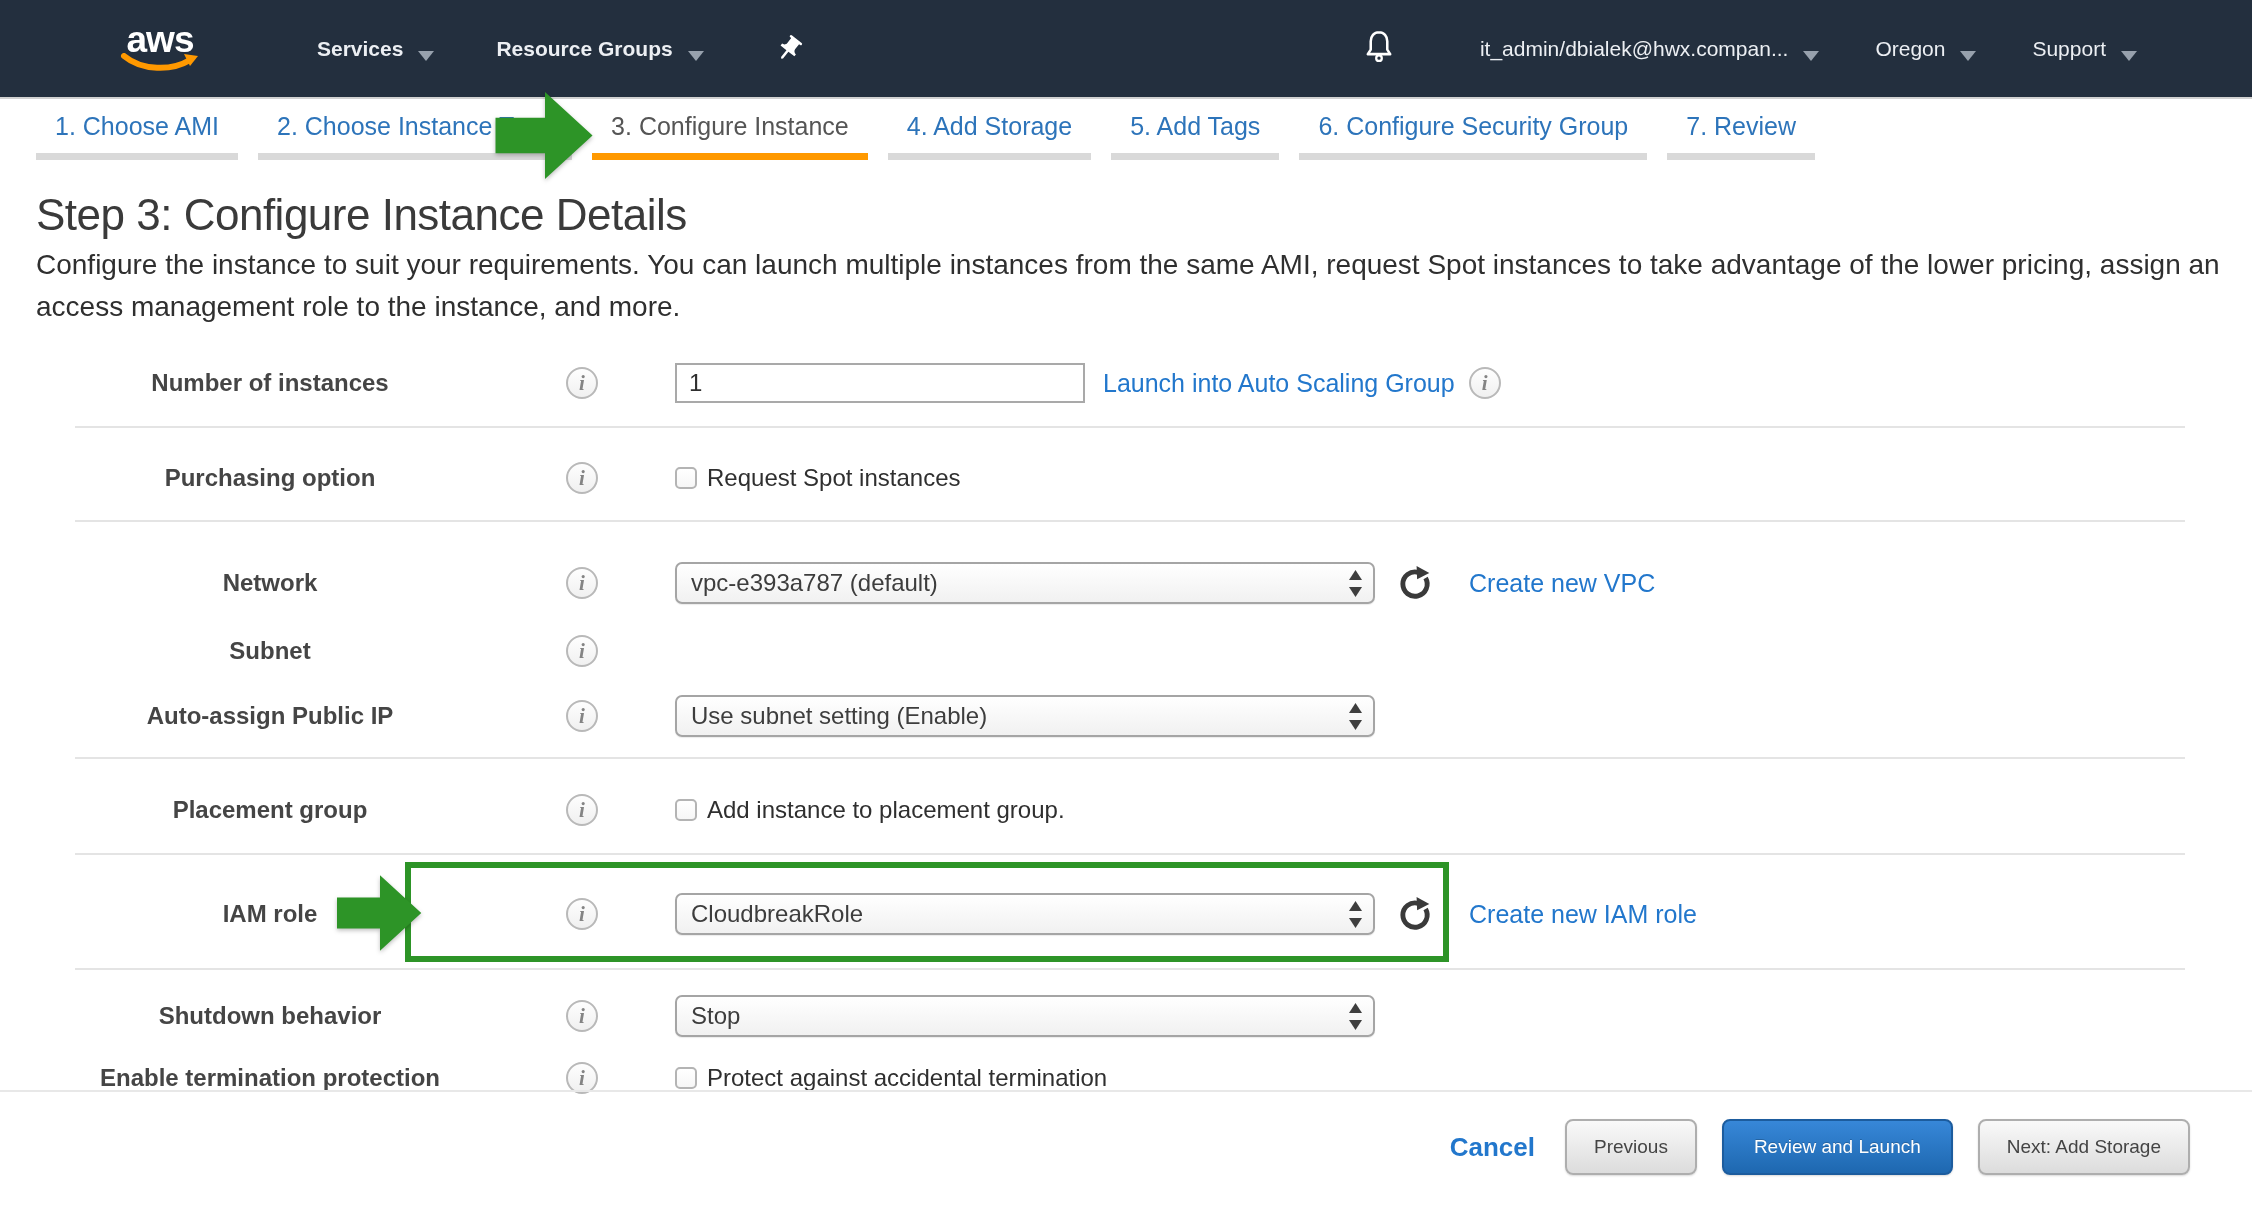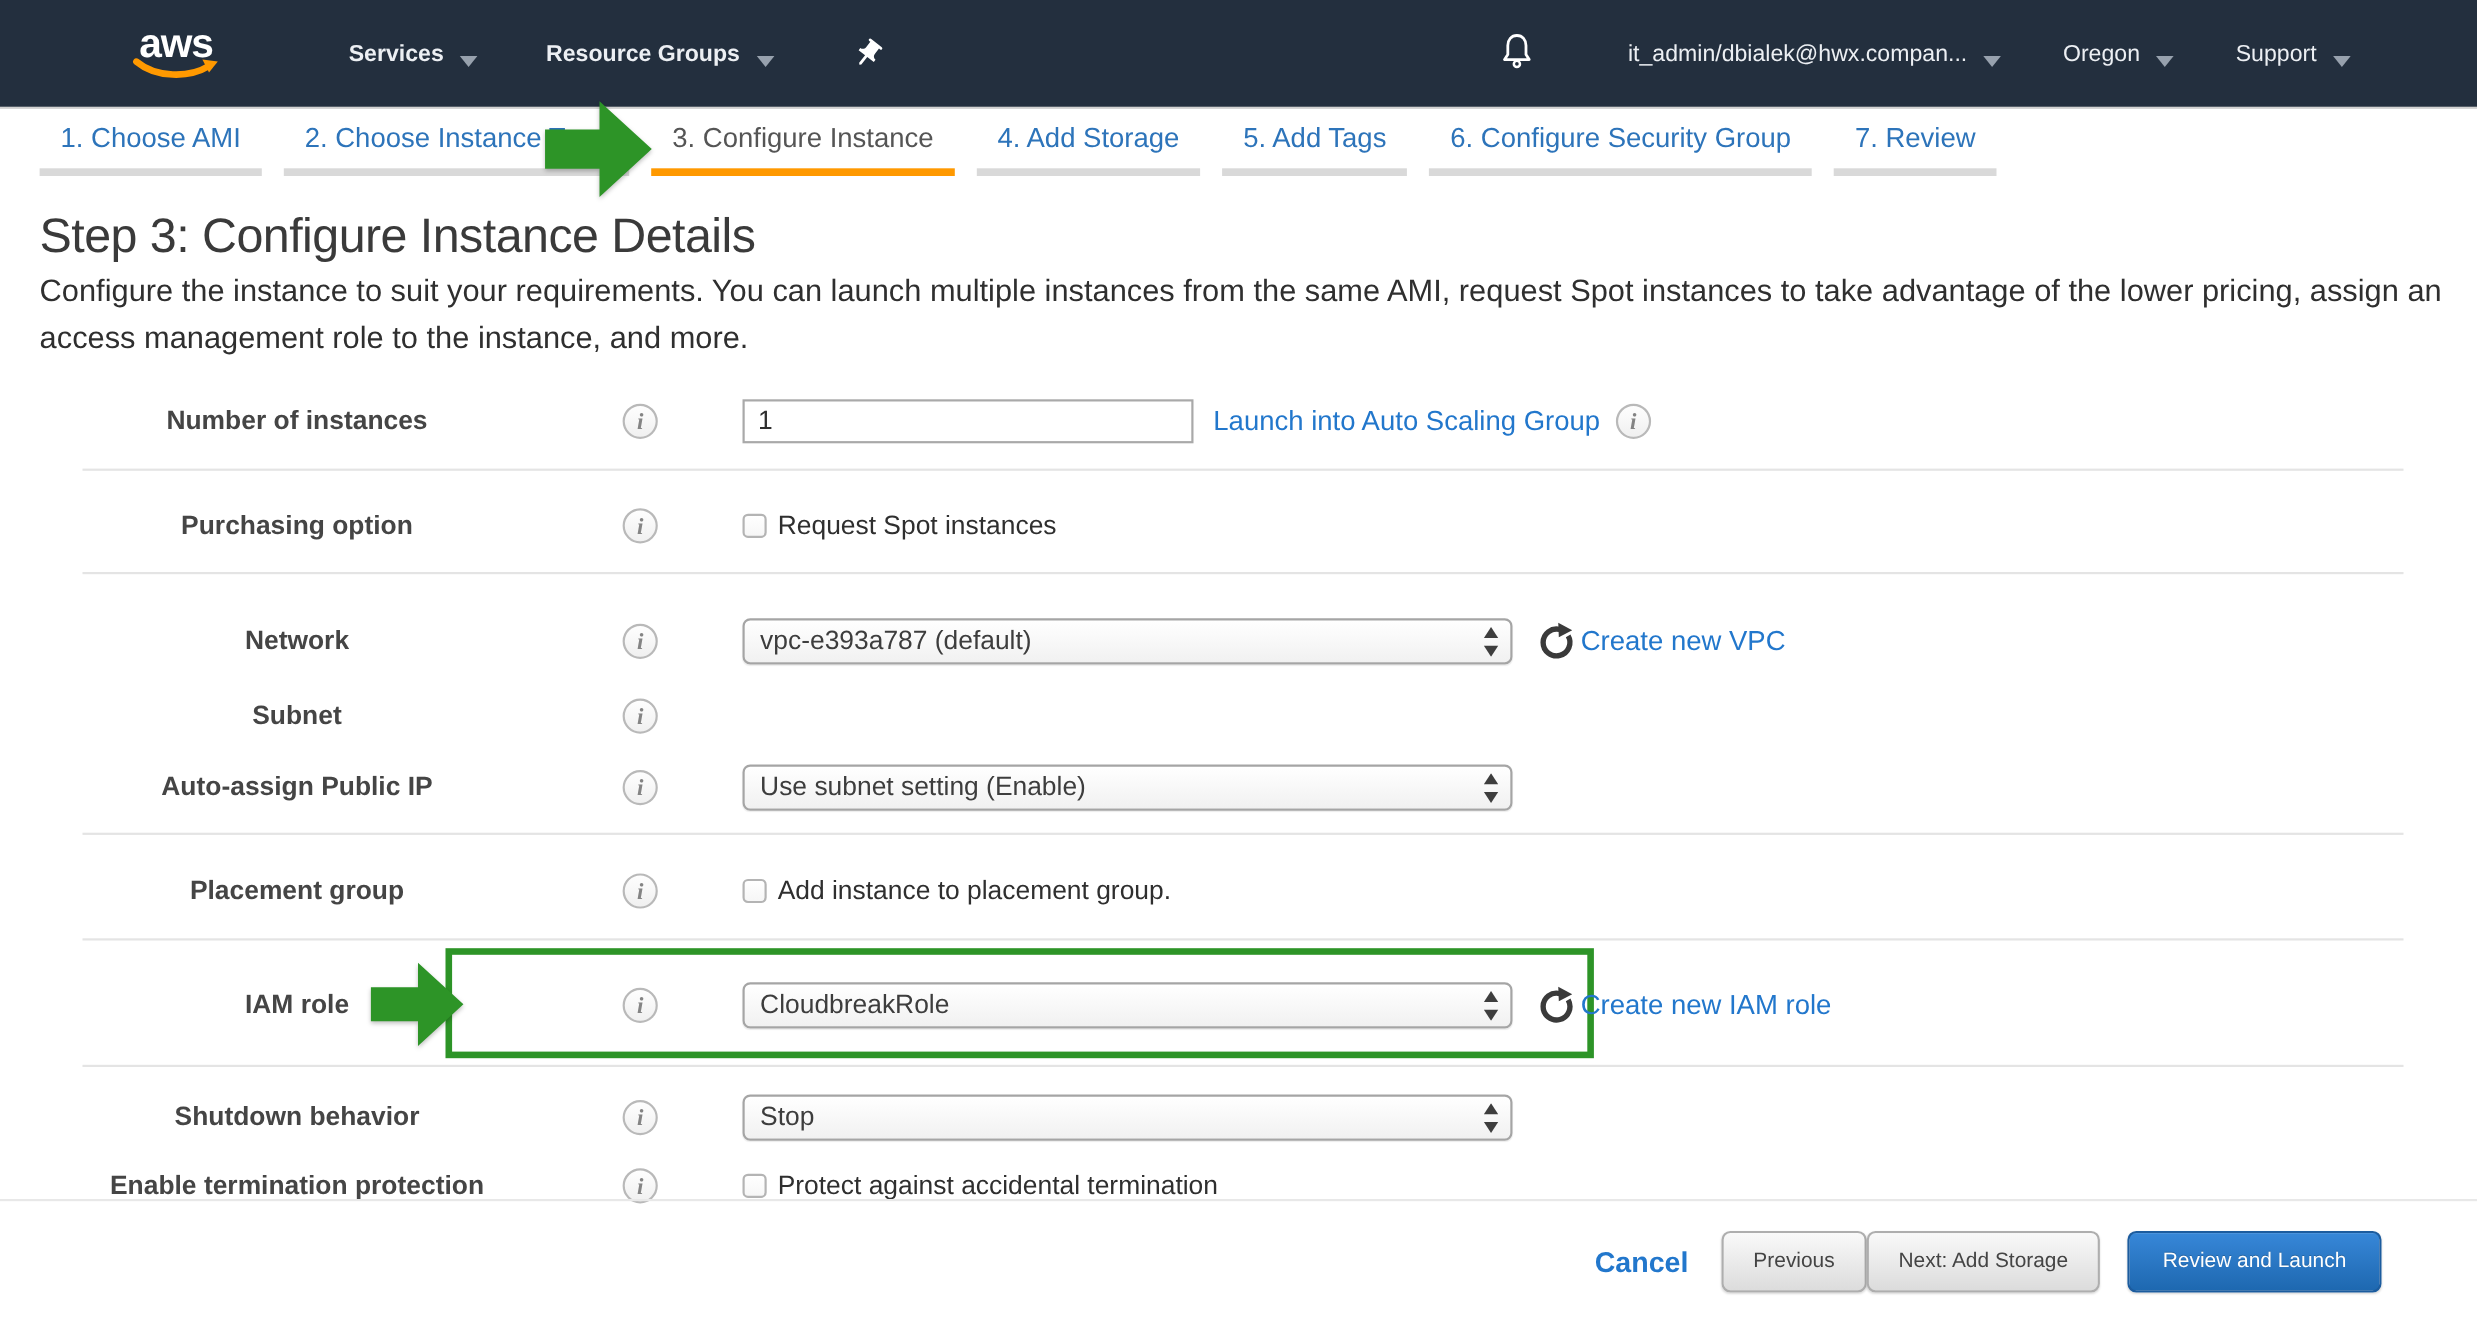--- a/index.html
+++ b/index.html
@@ -44,21 +44,21 @@
   .control { margin-left:77px; display:flex; align-items:center; }
   .text-input { width:410px; height:40px; border:2px solid #a9a9a9; background:#fff;
                font-size:24px; color:#2f2f2f; padding:0 12px; font-family:inherit; }
   .aws-select { width:700px; height:42px; border:2px solid #a5a5a5; border-radius:7px;
                background:linear-gradient(#ffffff,#f1f1f1); box-shadow:0 1px 1px rgba(0,0,0,.08);
                display:flex; align-items:center; padding:0 10px 0 14px; cursor:pointer; }
   .sel-text { flex:1; font-size:24px; color:#3d3d3d; white-space:nowrap; overflow:hidden; }
   .updown { flex:none; margin-left:6px; }
   .refresh-btn { margin-left:22px; width:36px; height:36px; display:flex; align-items:center; justify-content:center; cursor:pointer; }
   .row-link { font-size:25px; color:#2277cc; text-decoration:none; white-space:nowrap; cursor:pointer; }
-  .ml18{margin-left:18px}.ml22{margin-left:4px}.ml80{margin-left:80px}
+  .ml18{margin-left:18px}.ml22{margin-left:36px}.ml80{margin-left:80px}
   .checkbox { width:22px; height:22px; border:2px solid #b4b4b4; border-radius:5px;
               background:linear-gradient(#fff,#f6f6f6); flex:none; cursor:pointer; }
   .cb-label { margin-left:10px; font-size:24px; color:#2f2f2f; white-space:nowrap; }
   .divider { position:absolute; left:75px; width:2110px; border-top:2px solid #e4e4e4; }
 
   .iam-box { position:absolute; left:405px; top:862px; width:1044px; height:100px;
              border:6px solid #2d9427; z-index:3; pointer-events:none; }
   .row-iam { z-index:4; }
 
   
@@ -269,15 +269,15 @@
   <div class="control">
     <span class="checkbox"></span>
     <span class="cb-label">Protect against accidental termination</span>
   </div>
 </div>
 
 <div class="footer-divider"></div>
 <div class="footer">
   <span class="cancel-link">Cancel</span>
   <div class="btn btn-default">Previous</div>
+  <div class="btn btn-primary">Review and Launch</div>
   <div class="btn btn-default">Next: Add Storage</div>
-  <div class="btn btn-primary">Review and Launch</div>
 </div>
 
 </body></html>

